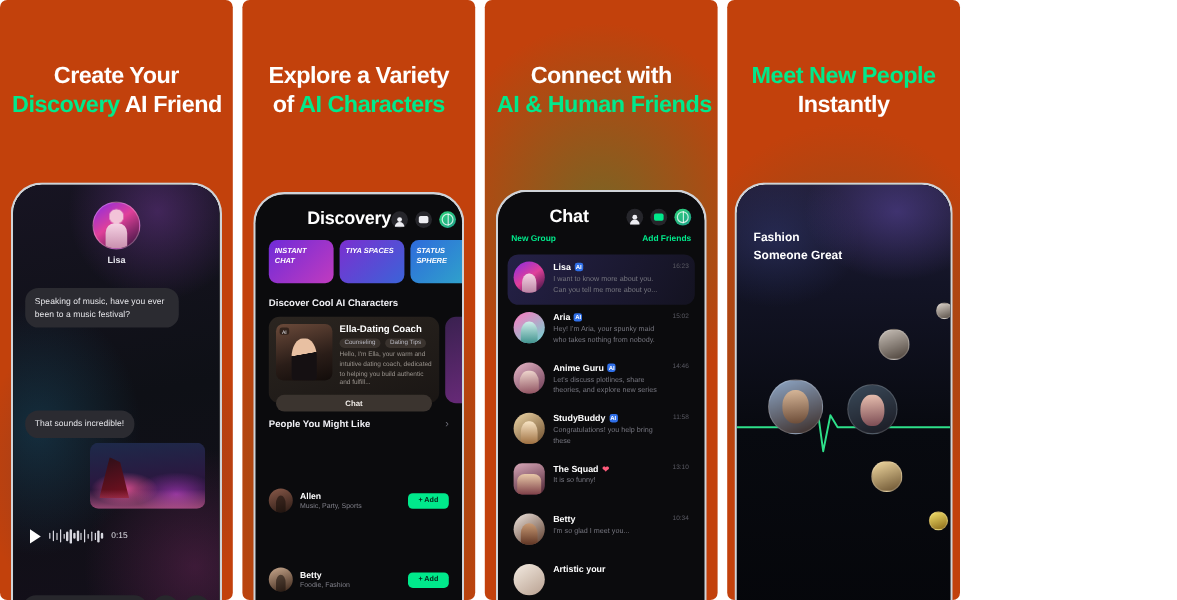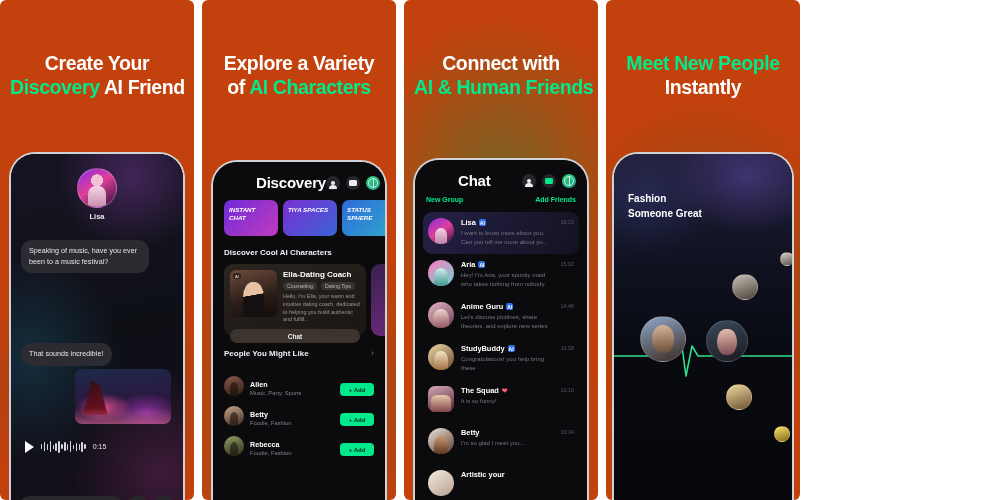--- a/index.html
+++ b/index.html
@@ -247,21 +247,21 @@
     font-size: 6.5px; color: #f0ece8; font-weight: 600;
   }
 
   .sec-row {
     position: absolute; left: 11px; right: 11px; top: 186px;
     display: flex; align-items: center; justify-content: space-between;
   }
   .chev { color:#6f6f78; font-size: 9px; }
 
   .plist { position: absolute; left: 11px; right: 11px; top: 204px; }
-  .prow { display: flex; align-items: flex-end; gap: 6px; height: 30px; }
+  .prow { display: flex; align-items: center; gap: 6px; height: 30px; margin-top: 36px; }
   .pav { width: 20px; height: 20px; border-radius: 50%; flex: 0 0 auto; overflow:hidden; position:relative; }
   .pav1 { background: linear-gradient(160deg,#8a5a4a,#2a1a14); }
   .pav2 { background: linear-gradient(160deg,#c9a98e,#3a2418); }
   .pav3 { background: linear-gradient(160deg,#8fa06a,#2c2a18); }
   .pav::after { content:""; position:absolute; left:28%; top:30%; width:44%; height:72%; border-radius:50% 50% 10% 10%; background: rgba(20,12,10,0.55); }
   .pinfo { flex: 1; min-width: 0; }
   .pname { font-size: 7.2px; color: #ffffff; font-weight: 600; }
   .ptags { font-size: 5.8px; color: #80808a; margin-top: 1.5px; }
   .addbtn {
     width: 34px; height: 13px; border-radius: 4px;

